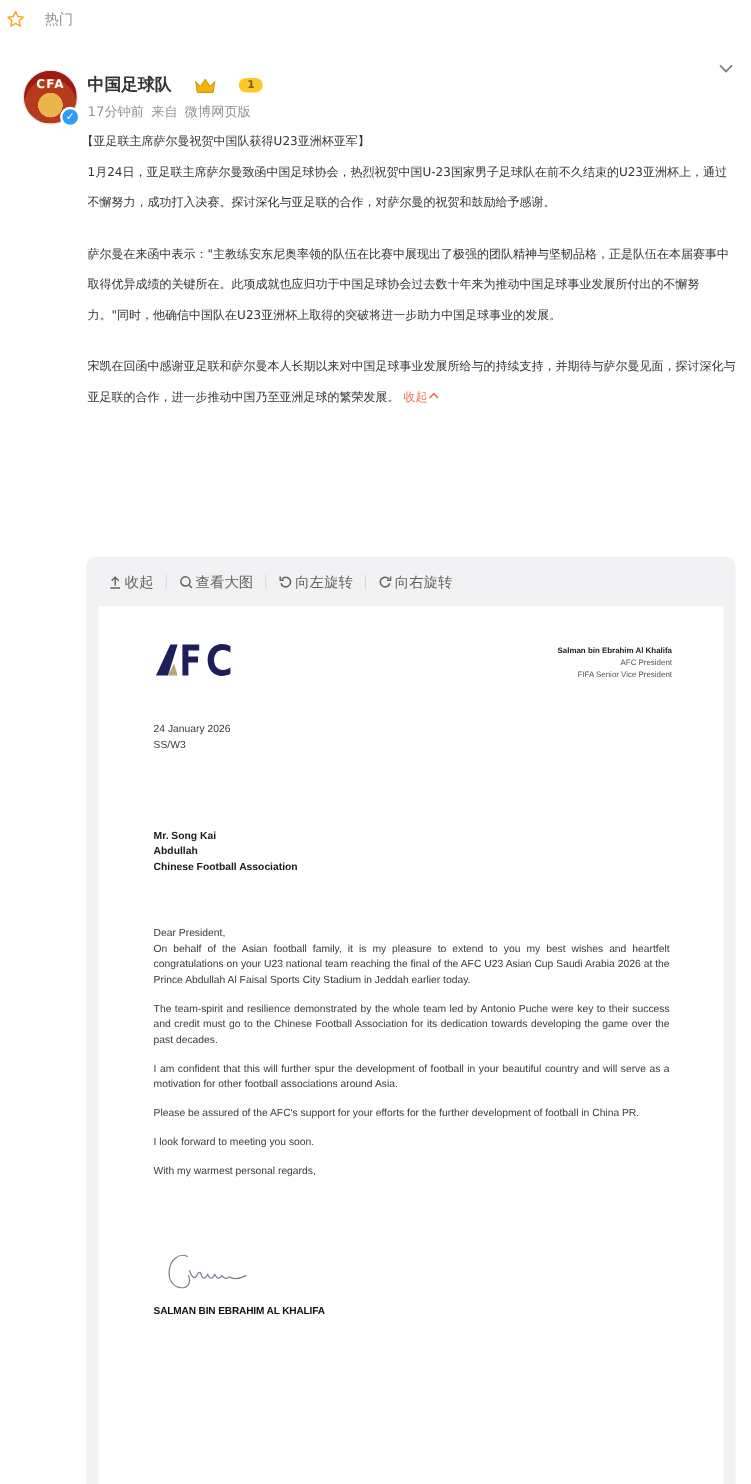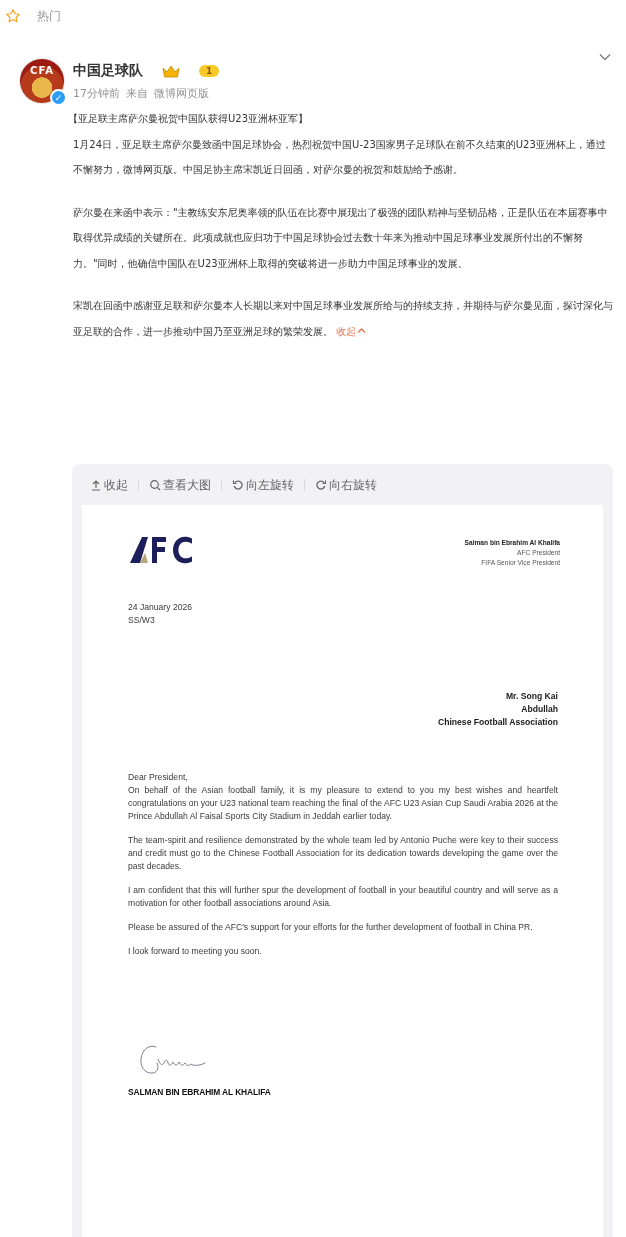--- a/index.html
+++ b/index.html
@@ -38,21 +38,21 @@
   .card-toolbar .sep { width: 1px; height: 12px; background: #d9d9d9; }
   .card-toolbar .ico { width: 12px; height: 12px; display: inline-block; }
 
   .doc { position: absolute; left: 10px; top: 41px; width: 521px; height: 740px; background: #ffffff; }
   .doc .afc-logo { position: absolute; left: 46px; top: 30px; width: 68px; height: 30px; }
   .doc .sender { position: absolute; right: 43px; top: 33px; text-align: right; font-size: 6.6px; line-height: 10px; color: #555; font-family: "Liberation Sans", sans-serif; }
   .doc .sender .s-name { color: #222; font-weight: bold; }
 
   .doc .letter { position: absolute; left: 46px; width: 430px; font-family: "Liberation Sans", sans-serif; font-size: 8.6px; line-height: 13px; color: #3a3a3a; }
   .doc .date-block { top: 96px; }
-  .doc .addr-block { top: 185px; color: #1a1a1a; font-weight: bold; text-align: right; }
+  .doc .addr-block { top: 185px; color: #1a1a1a; font-weight: bold; }
   .doc .salutation { top: 250px; margin-top: 16px; }
   .doc .body { top: 279px; text-align: justify; }
   .doc .body p { margin-bottom: 11px; }
   .doc .sig { position: absolute; left: 52px; top: 536px; width: 110px; height: 40px; }
   .doc .sig-name { position: absolute; left: 46px; top: 582px; font-family: "Liberation Sans", sans-serif; font-size: 8.4px; font-weight: bold; color: #111; letter-spacing: -0.1px; }
 </style>
 </head>
 <body>
 
 <div class="hot-bar">
@@ -83,21 +83,21 @@
     <span>来自</span>
     <span>微博网页版</span>
   </div>
 
   <svg class="chevron" viewBox="0 0 14 14">
     <path d="M2 4.5l5 5 5-5" fill="none" stroke="#808080" stroke-width="1.5"></path>
   </svg>
 
   <div class="content">
     <p class="title-line">【亚足联主席萨尔曼祝贺中国队获得U23亚洲杯亚军】</p>
-    <p>1月24日，亚足联主席萨尔曼致函中国足球协会，热烈祝贺中国U-23国家男子足球队在前不久结束的U23亚洲杯上，通过不懈努力，微博网页版。中国足协主席宋凯近日回函，对萨尔曼的祝贺和鼓励给予感谢。</p>
+    <p>1月24日，亚足联主席萨尔曼致函中国足球协会，热烈祝贺中国U-23国家男子足球队在前不久结束的U23亚洲杯上，通过不懈努力，成功打入决赛。探讨深化与亚足联的合作，对萨尔曼的祝贺和鼓励给予感谢。</p>
     <p>萨尔曼在来函中表示："主教练安东尼奥率领的队伍在比赛中展现出了极强的团队精神与坚韧品格，正是队伍在本届赛事中取得优异成绩的关键所在。此项成就也应归功于中国足球协会过去数十年来为推动中国足球事业发展所付出的不懈努力。"同时，他确信中国队在U23亚洲杯上取得的突破将进一步助力中国足球事业的发展。</p>
     <p><span>宋凯在回函中感谢亚足联和萨尔曼本人长期以来对中国足球事业发展所给与的持续支持，并期待与萨尔曼见面，探讨深化与亚足联的合作，进一步推动中国乃至亚洲足球的繁荣发展。</span> <span class="collapse-link"><span>收起</span><svg width="11" height="9" viewBox="0 0 11 9">
             <path d="M2 6.5l3.5-3.5 3.5 3.5" fill="none" stroke="#eb7350" stroke-width="1.4"></path>
           </svg></span></p>
   </div>
 
   <div class="card">
     <div class="card-toolbar">
       <div class="tool">
         <svg class="ico" viewBox="0 0 12 12">
@@ -157,20 +157,21 @@
       </div>
 
       <div class="letter salutation">Dear President,</div>
 
       <div class="letter body">
         <p>On behalf of the Asian football family, it is my pleasure to extend to you my best wishes and heartfelt congratulations on your U23 national team reaching the final of the AFC U23 Asian Cup Saudi Arabia 2026 at the Prince Abdullah Al Faisal Sports City Stadium in Jeddah earlier today.</p>
         <p>The team-spirit and resilience demonstrated by the whole team led by Antonio Puche were key to their success and credit must go to the Chinese Football Association for its dedication towards developing the game over the past decades.</p>
         <p>I am confident that this will further spur the development of football in your beautiful country and will serve as a motivation for other football associations around Asia.</p>
         <p>Please be assured of the AFC's support for your efforts for the further development of football in China PR.</p>
         <p>I look forward to meeting you soon.</p>
+        <p>With my warmest personal regards,</p>
       </div>
 
       <svg class="sig" viewBox="0 0 110 40">
         <path d="M22 6c-6-3-14 2-15 12-1 9 5 15 12 14 5-1 6-6 4-10M24 18c2 6 4 7 6 4 1-3 3-4 4 0 1 3 3 3 5-1 2 4 4 4 6 0 2 4 4 4 6 1 2 3 4 3 6 1 3 2 8 2 14-1" fill="none" stroke="#7a7f90" stroke-width="1" stroke-linecap="round"></path>
       </svg>
       <div class="sig-name">SALMAN BIN EBRAHIM AL KHALIFA</div>
     </div>
   </div>
 </div>
 

